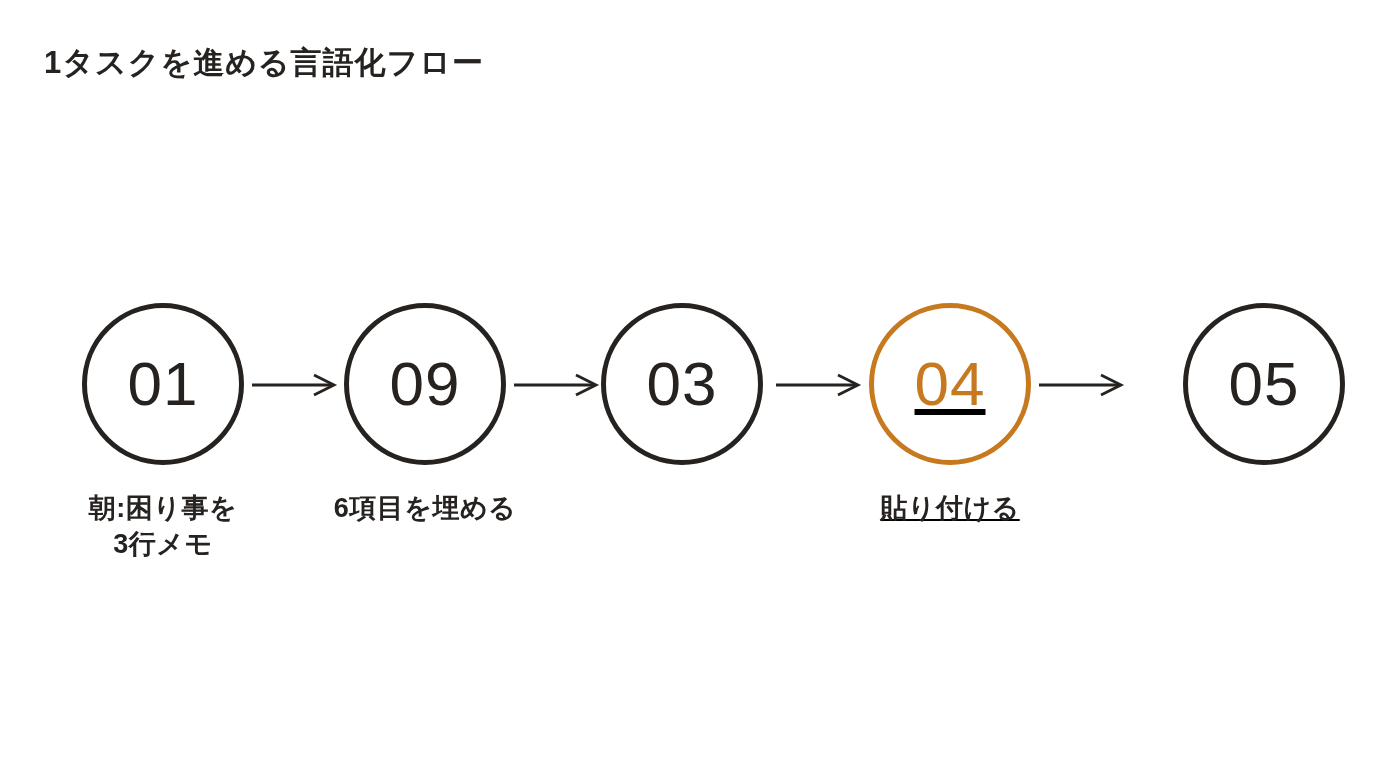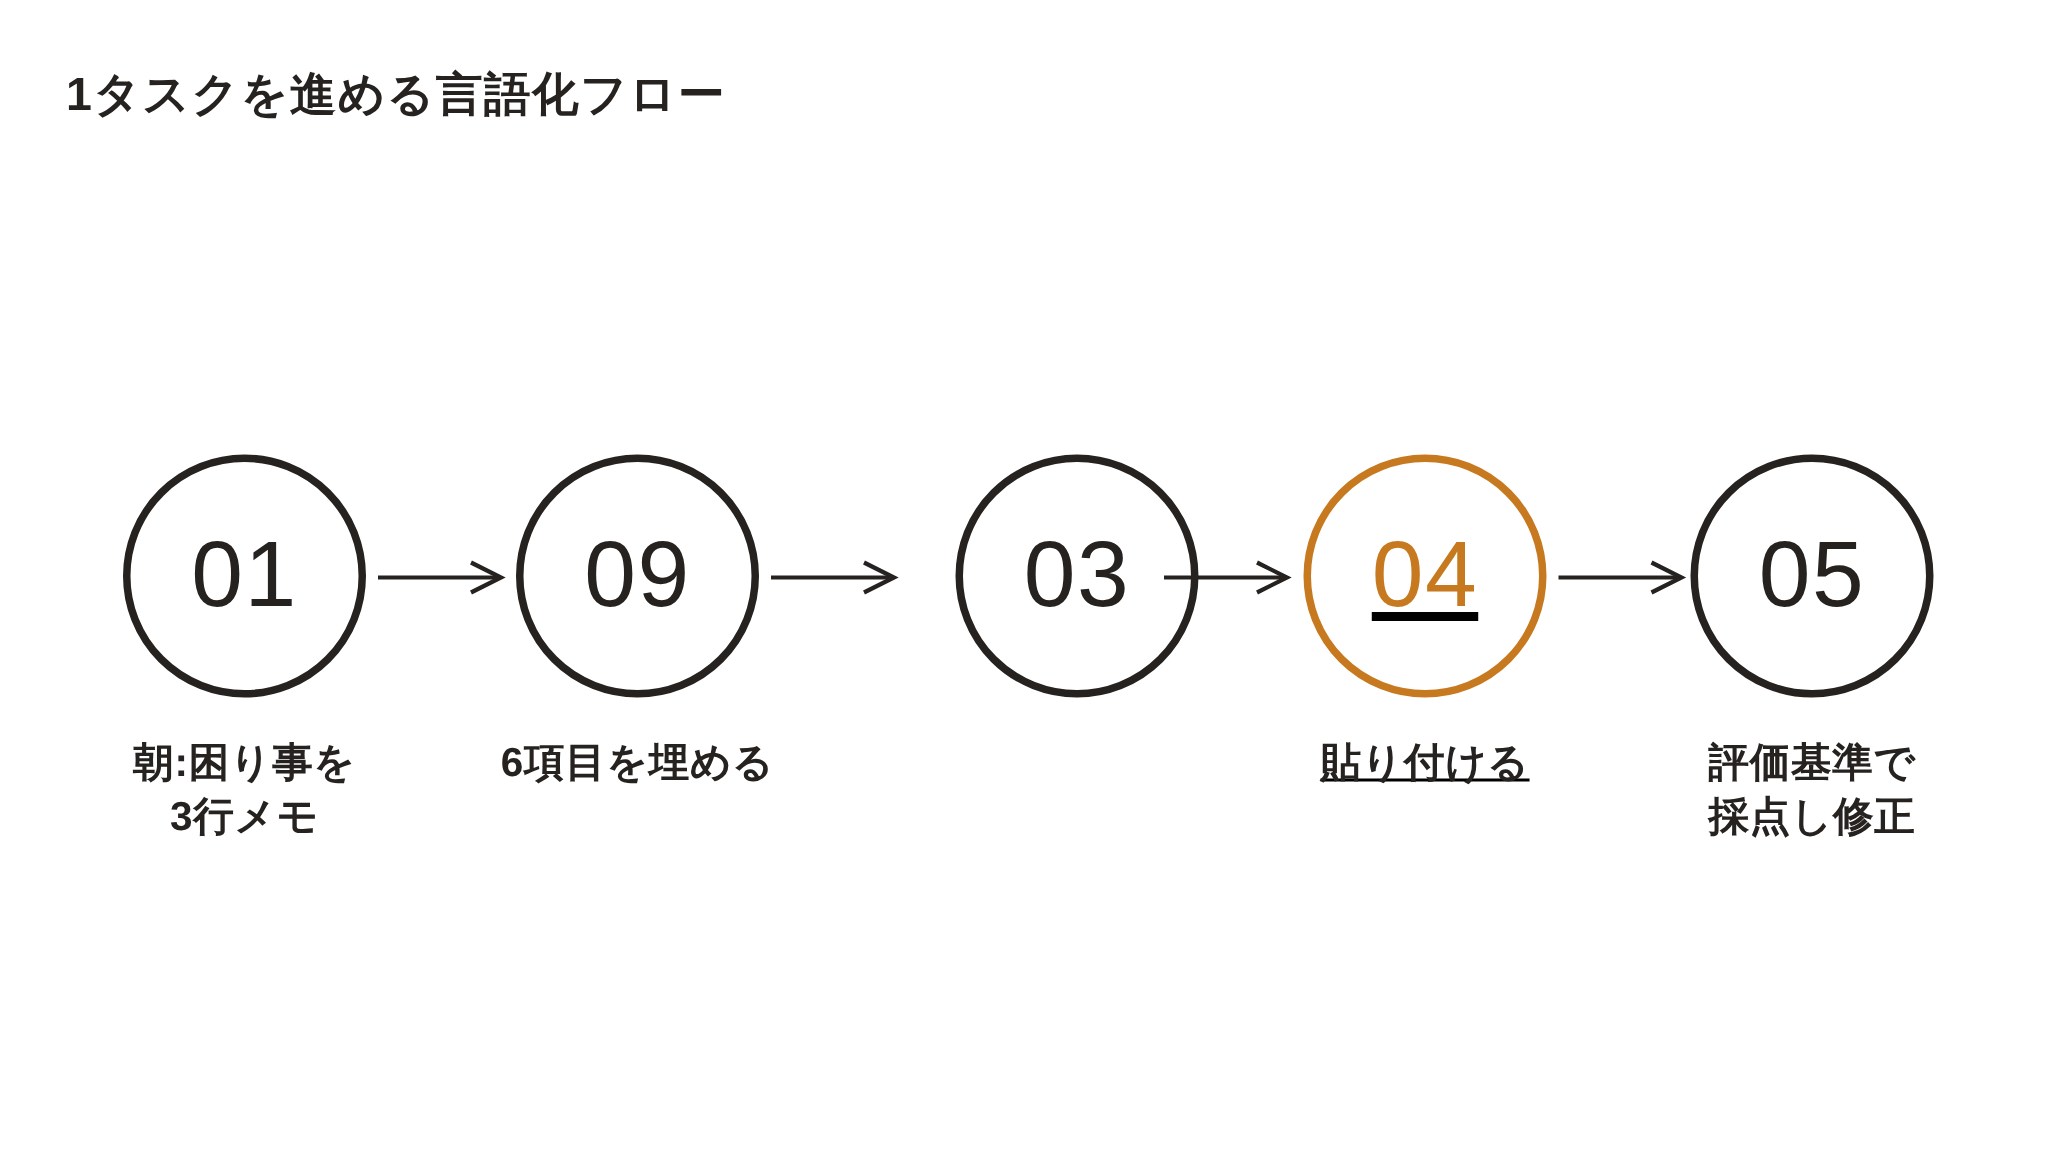--- a/index.html
+++ b/index.html
@@ -61,23 +61,23 @@
     width: 88px; height: 28px;
   }
   .flow-arrow svg { display: block; width: 88px; height: 28px; }
   .arrow-stroke {
     stroke: var(--ink, #262220);
     stroke-width: 2.8;
     fill: none;
   }
   .step-1 { left: 53px; }
   .step-2 { left: 315px; }
-  .step-3 { left: 608px; }
+  .step-3 { left: 572px; }
   .step-4 { left: 840px; text-decoration: underline; }
-  .step-5 { left: 1098px; }
+  .step-5 { left: 1154px; }
   .arrow-1 { left: 250px; }
   .arrow-2 { left: 512px; }
   .arrow-3 { left: 774px; }
   .arrow-4 { left: 1037px; }
 </style>
 </head>
 <body style="background: rgb(255, 255, 255);">
 
 <div class="canvas">
 
@@ -142,19 +142,15 @@
     <svg viewBox="0 0 88 28" aria-hidden="true">
       <line class="arrow-stroke" x1="2" y1="14" x2="82" y2="14"></line>
       <polyline class="arrow-stroke" points="64,4 84,14 64,24"></polyline>
     </svg>
   </div>
 
   <div class="step step-5">
     <div class="step-circle">
       <span class="step-number">05</span>
     </div>
-    <div class="step-label">
-      <div>評価基準で</div>
-      <div>採点し修正</div>
-    </div>
   </div>
 
 </div>
 
 </body></html>

